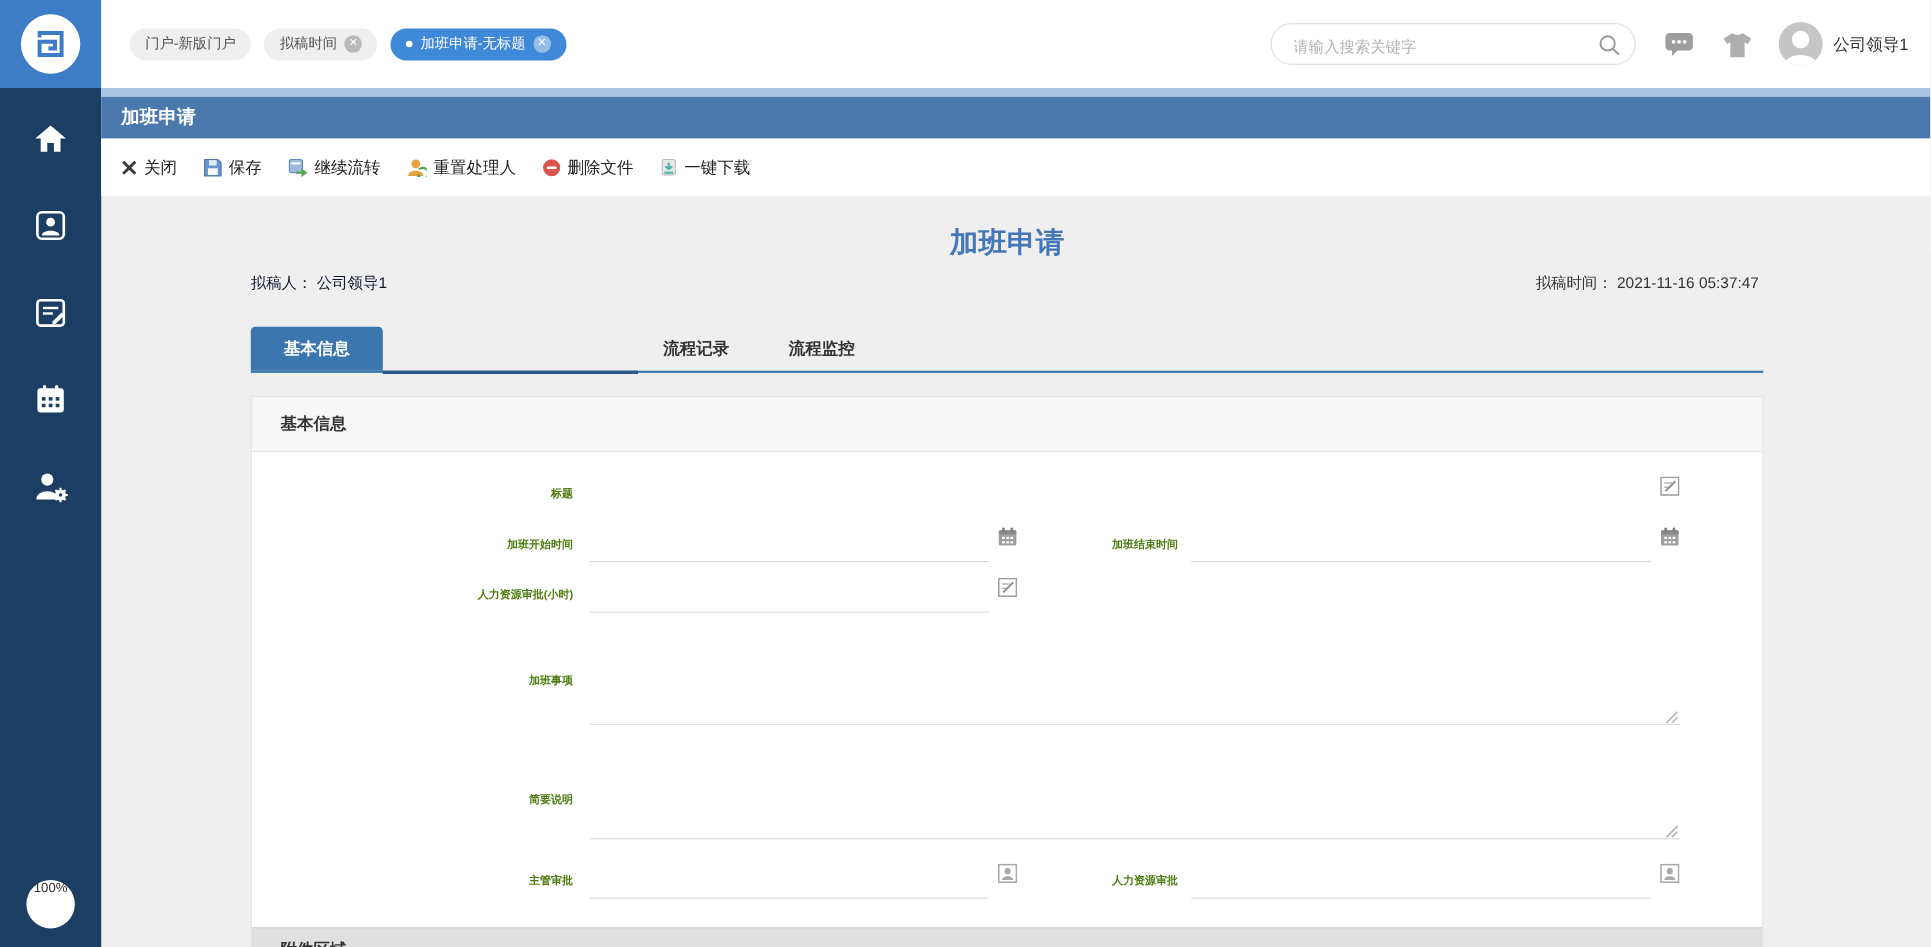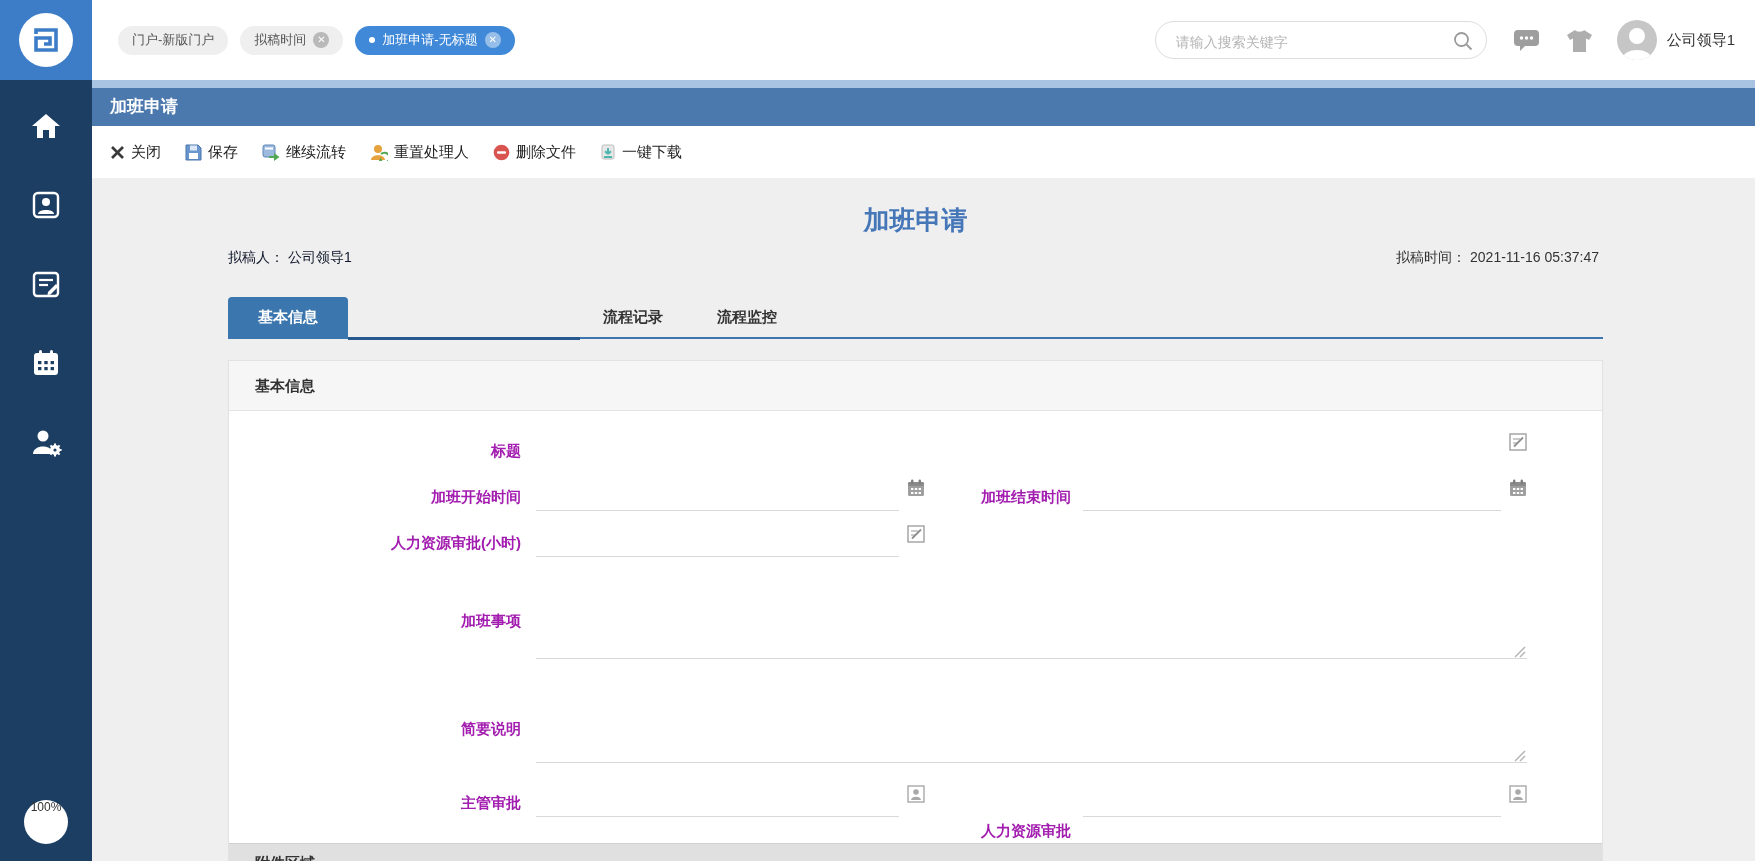--- a/index.html
+++ b/index.html
@@ -60,21 +60,21 @@
   .ftab.t2 { left:348px; width:114px; color:#333; }
   .ftab.t3 { left:462px; width:114px; color:#333; }
   .tab-underline { position:absolute; left:0; top:40px; width:1375px; height:2px; background:#3b76ae; }
   .tab-underline-dark { position:absolute; left:120px; top:40px; width:232px; height:3px; background:#27588e; }
 
   .panel { position:absolute; left:228px; top:360px; width:1375px; height:501px; background:#fff;
            border:1px solid #e2e2e2; border-bottom:none; }
   .section-head { position:absolute; left:0; top:0; width:100%; height:50px; background:#f6f6f6;
                   border-bottom:1px solid #e4e4e4; line-height:50px; padding-left:26px;
                   font-size:15px; font-weight:bold; color:#333; }
-  .flabel { position:absolute; width:292px; text-align:right; font-size:15px; font-weight:bold; color:#a21caf; }
+  .flabel { position:absolute; width:292px; text-align:right; font-size:10px; font-weight:bold; color:#4d7c0f; }
   .flabel.col1 { left:0; }
   .flabel.col2 { left:550px; }
   .fline { position:absolute; border:none; border-bottom:1px solid #d9d9d9; background:transparent; outline:none;
            font-size:14px; color:#333; height:26px; padding:0 4px 2px 8px; font-family:inherit; }
   .fline::placeholder { color:#c2c2c2; }
   .farea { position:absolute; border:none; border-bottom:1px solid #d9d9d9; background:transparent; outline:none;
            resize:none; font-size:14px; color:#333; padding:6px 8px; font-family:inherit; }
   .ficon { position:absolute; width:18px; height:18px; cursor:pointer; }
   .resize-glyph { position:absolute; width:13px; height:13px; cursor:nwse-resize; }
   .attach-head { position:absolute; left:0; top:482px; width:100%; height:60px; background:#e0e0e0;
@@ -338,21 +338,21 @@
       <line x1="7" y1="12" x2="12" y2="7" stroke="#b3b3b3" stroke-width="1.4"></line>
     </svg>
 
     <div class="flabel col1" style="top:433px;">主管审批</div>
     <input class="fline" style="left: 307px; top: 430px; width: 363px;">
     <svg class="ficon" style="left:678px; top:424px;" viewBox="0 0 18 18">
       <rect x="1" y="1" width="16" height="16" fill="#fff" stroke="#a9a9a9" stroke-width="1.4"></rect>
       <circle cx="9" cy="7" r="2.8" fill="#a9a9a9"></circle>
       <path d="M4 15 C4 10.5 14 10.5 14 15 Z" fill="#a9a9a9"></path>
     </svg>
-    <div class="flabel col2" style="top:433px;margin-top:28px;">人力资源审批</div>
+    <div class="flabel col2" style="top:433px;">人力资源审批</div>
     <input class="fline" style="left: 854px; top: 430px; width: 418px;">
     <svg class="ficon" style="left:1280px; top:424px;" viewBox="0 0 18 18">
       <rect x="1" y="1" width="16" height="16" fill="#fff" stroke="#a9a9a9" stroke-width="1.4"></rect>
       <circle cx="9" cy="7" r="2.8" fill="#a9a9a9"></circle>
       <path d="M4 15 C4 10.5 14 10.5 14 15 Z" fill="#a9a9a9"></path>
     </svg>
 
     <div class="attach-head">附件区域</div>
   </div>
 

